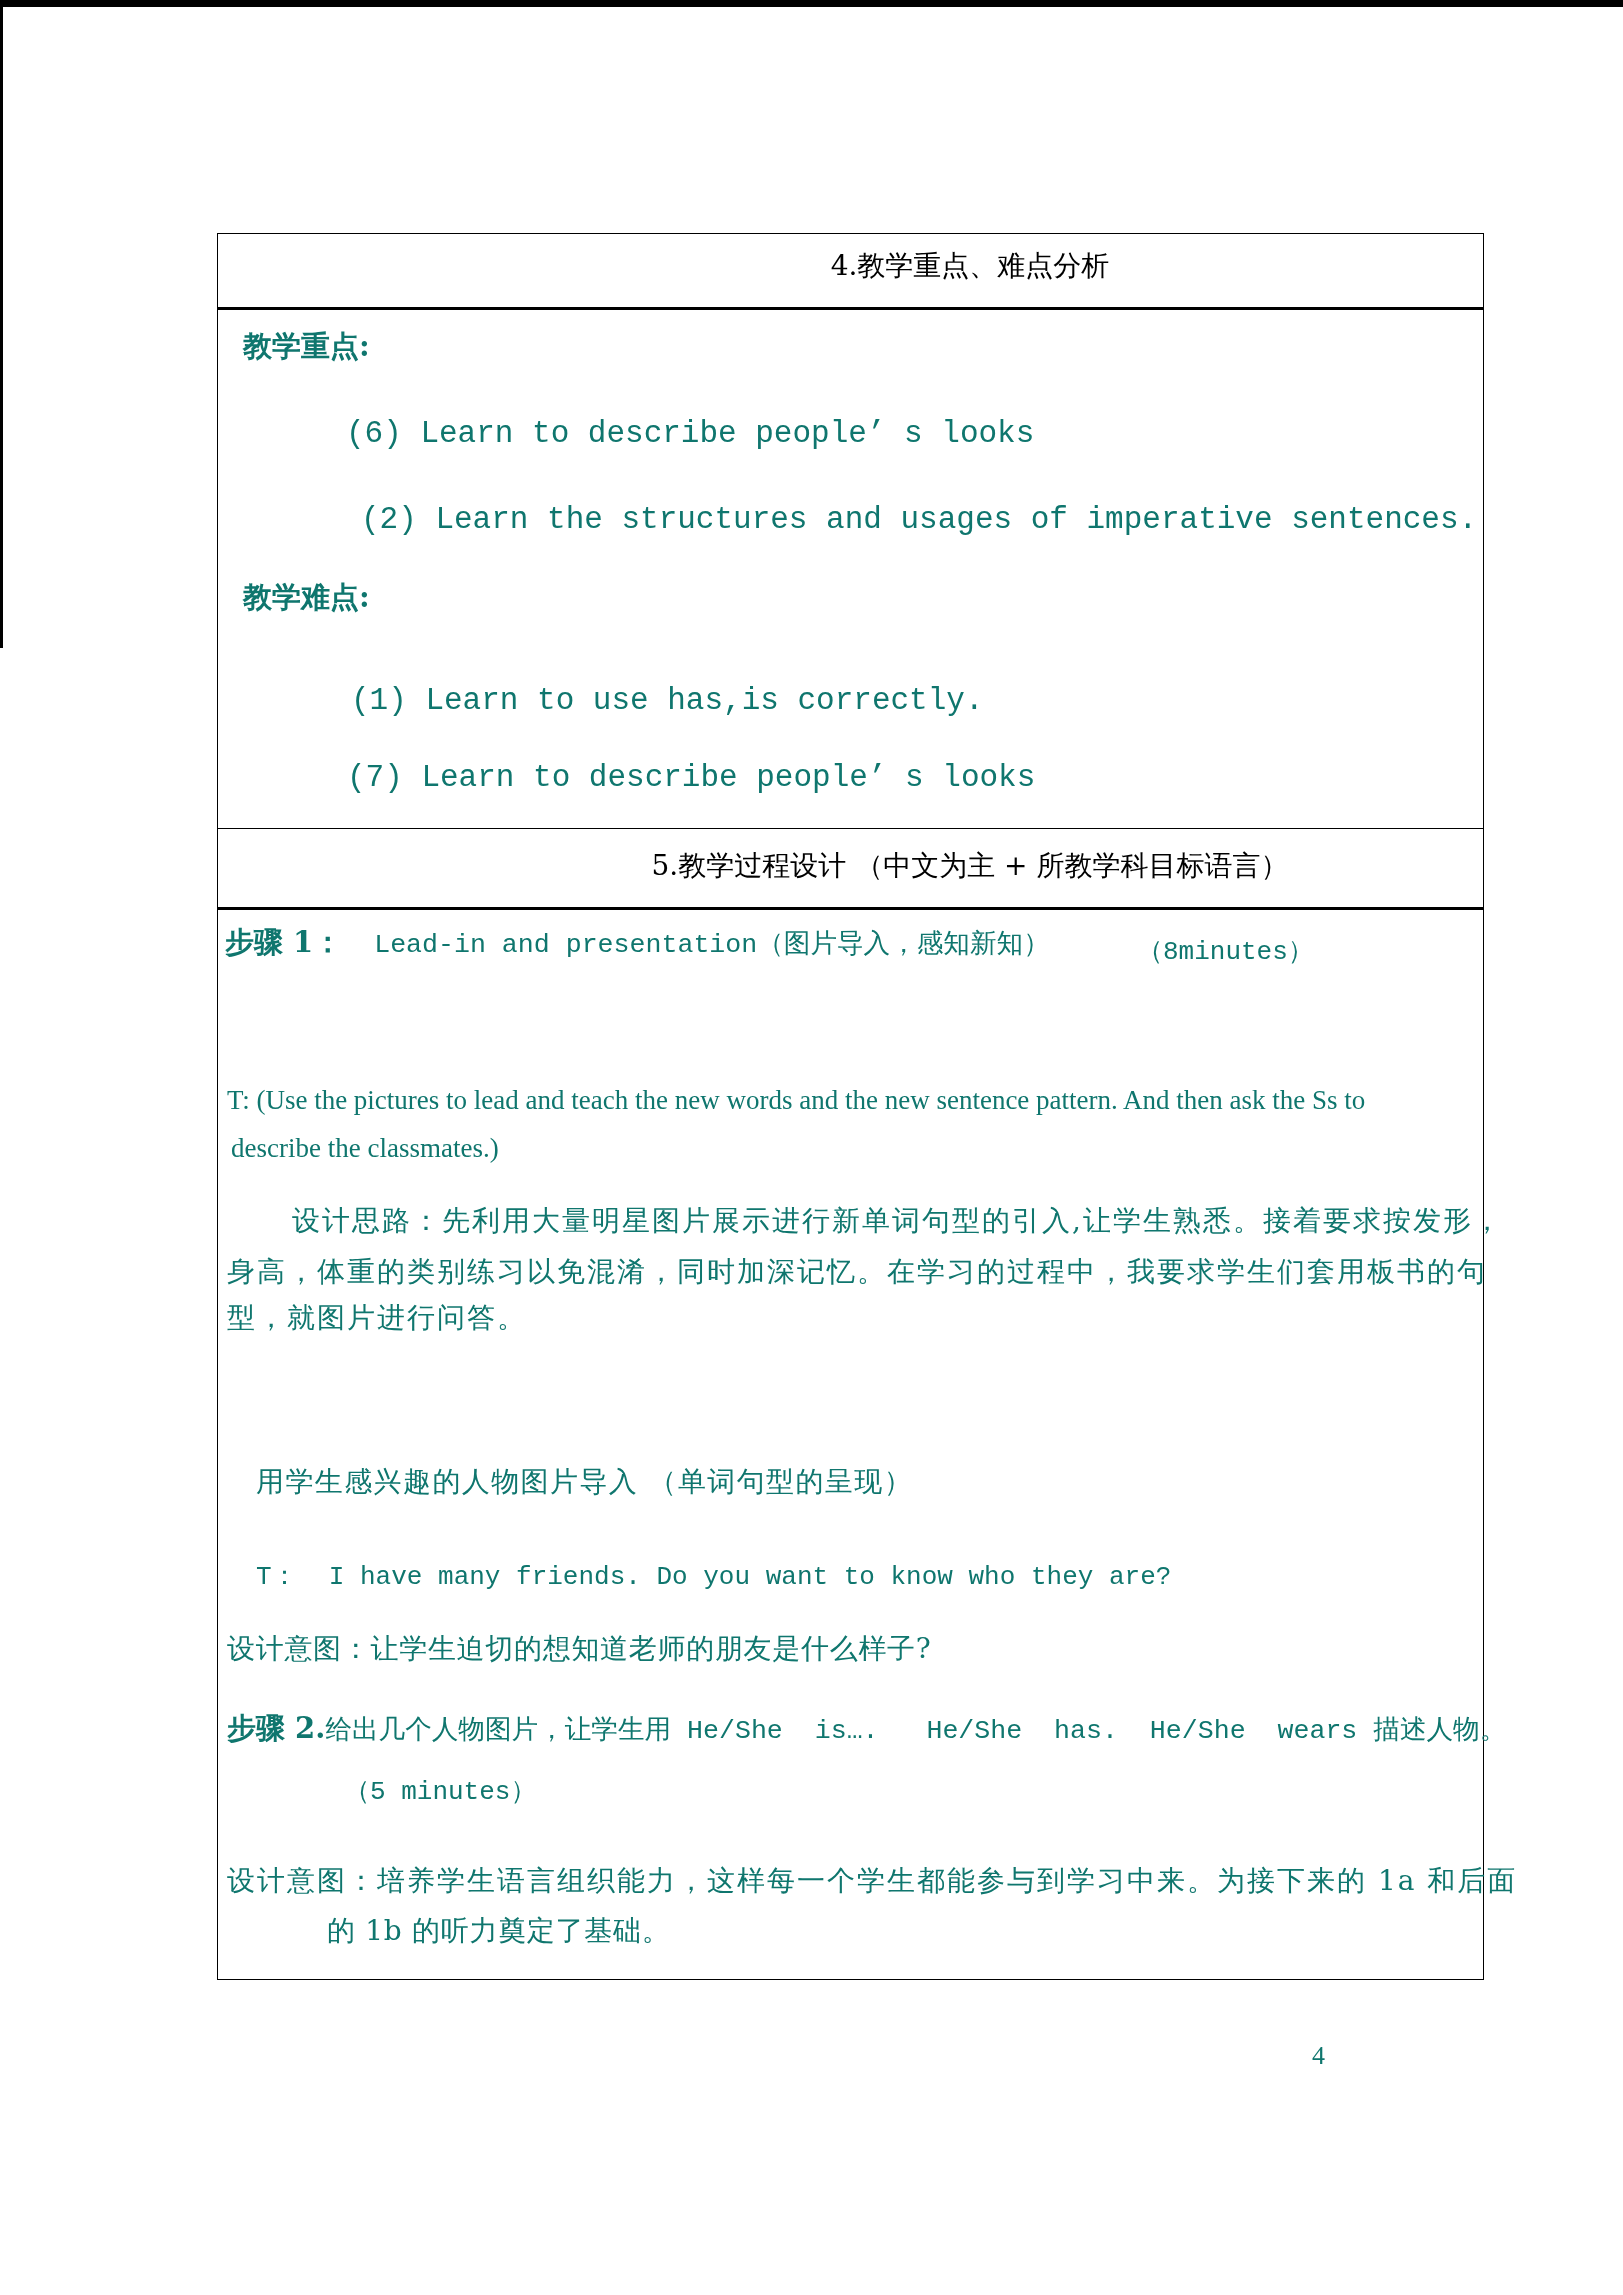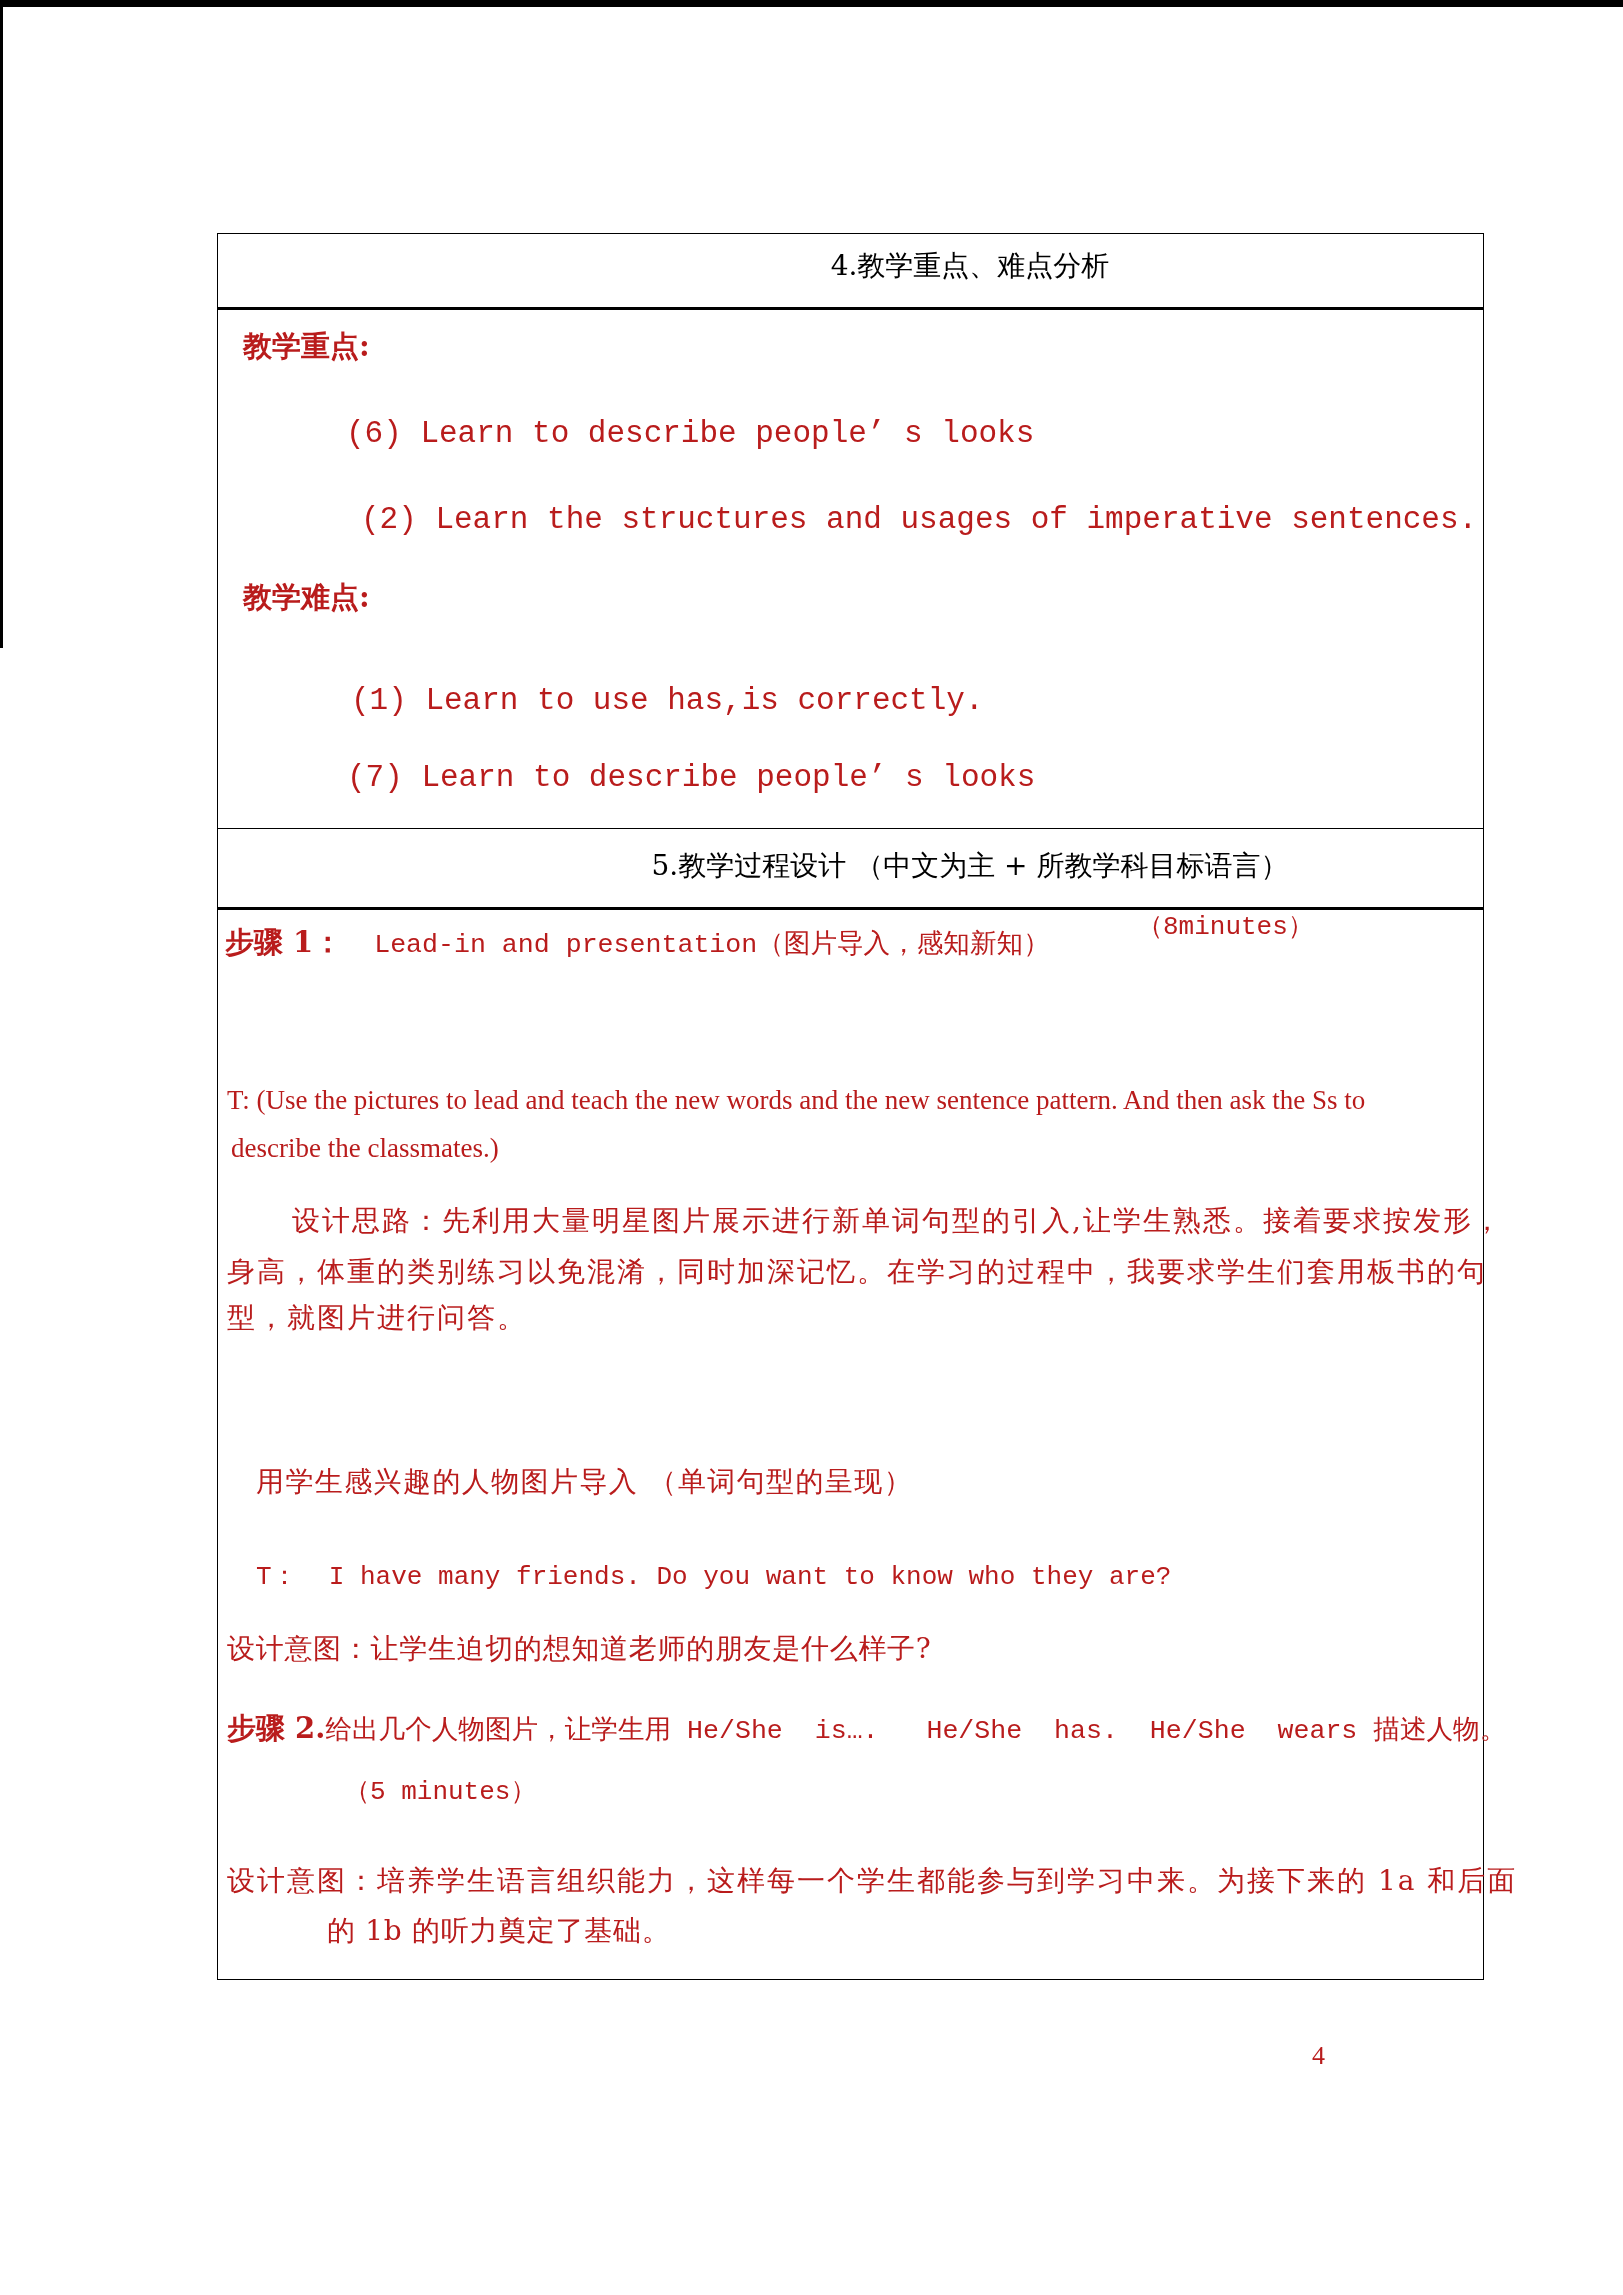--- a/index.html
+++ b/index.html
@@ -18,21 +18,21 @@
     left: 217px; top: 233px;
     width: 1267px; height: 1747px;
     border: 1.4px solid #000;
     box-sizing: border-box;
   }
   .hline { position: absolute; left: 217px; width: 1267px; background: #000; }
   .line {
     position: absolute;
     white-space: pre;
     line-height: 1.15;
-    color: #b91c1c;
+    color: #0f766e;
   }
   .cjk   { font-family: "DejaVu Serif", serif; font-size: 28px; }
   .cjk-ls3 { letter-spacing: 2px; }
   .cjk-ls2 { letter-spacing: 1.4px; }
   .cjk-ls1 { letter-spacing: 0.7px; }
   .cjk-bold { font-family: "DejaVu Serif", serif; font-weight: 700; font-size: 29px; }
   .mono  { font-family: "Liberation Mono", monospace; font-size: 26px; }
   .mono-sm { font-family: "Liberation Mono", monospace; font-size: 31px; }
   .serif { font-family: "Liberation Serif", serif; font-size: 27px; }
   .center-title {
@@ -70,21 +70,21 @@
   <div class="line cjk-bold" style="left:243px; top:581px;">教学难点:</div>
 
   <div class="line mono-sm" style="left:351px; top:683px;">(1) Learn to use has,is correctly.</div>
 
   <div class="line mono-sm" style="left:347px; top:760px;">(7) Learn to describe people’ s looks</div>
 
   <div class="center-title" style="top:847px;">5.教学过程设计 （中文为主 + 所教学科目标语言）</div>
 
   <div class="line" style="left:225px; top:926px;"><span class="inline-bold">步骤 1：</span><span class="inline-rest">  Lead-in and presentation（图片导入，感知新知）</span></div>
 
-  <div class="line mono" style="left:1137px; top:913px;">（8minutes）</div>
+  <div class="line mono" style="left:1137px; top:938px;">（8minutes）</div>
 
 
   <div class="line serif" style="left:227px; top:1085px;">T: (Use the pictures to lead and teach the new words and the new sentence pattern. And then ask the Ss to</div>
 
   <div class="line serif" style="left:231px; top:1133px;">describe the classmates.)</div>
 
   <div class="line cjk cjk-ls3" style="left:292px; top:1205px;">设计思路：先利用大量明星图片展示进行新单词句型的引入,让学生熟悉。接着要求按发形，</div>
 
   <div class="line cjk cjk-ls3" style="left:227px; top:1256px;">身高，体重的类别练习以免混淆，同时加深记忆。在学习的过程中，我要求学生们套用板书的句</div>
 

